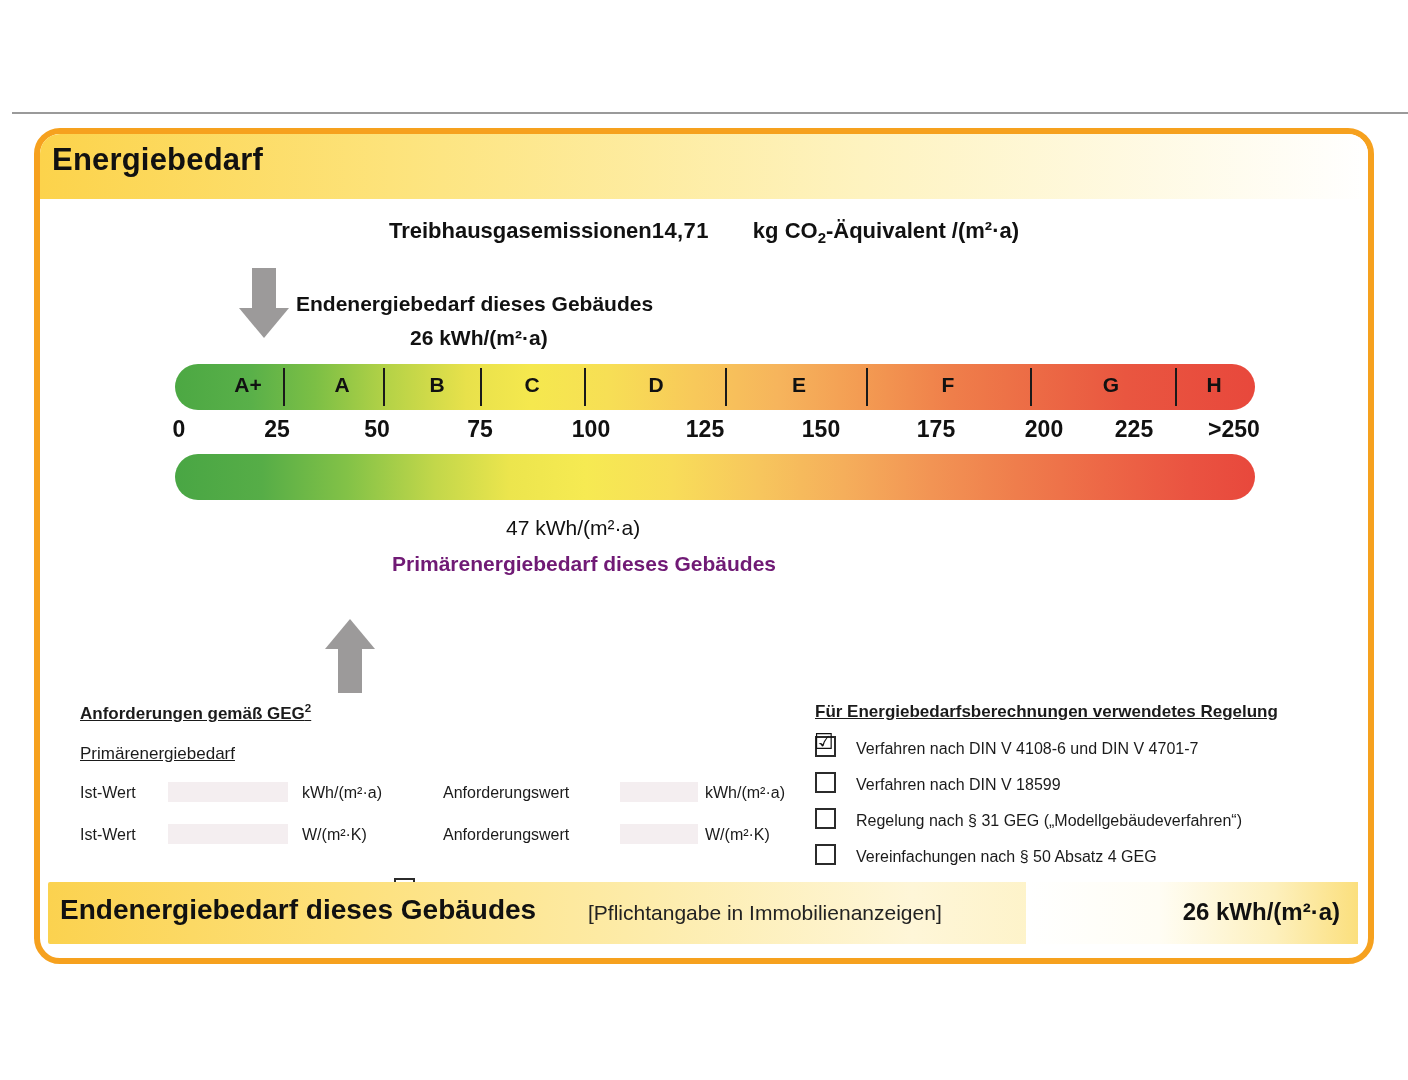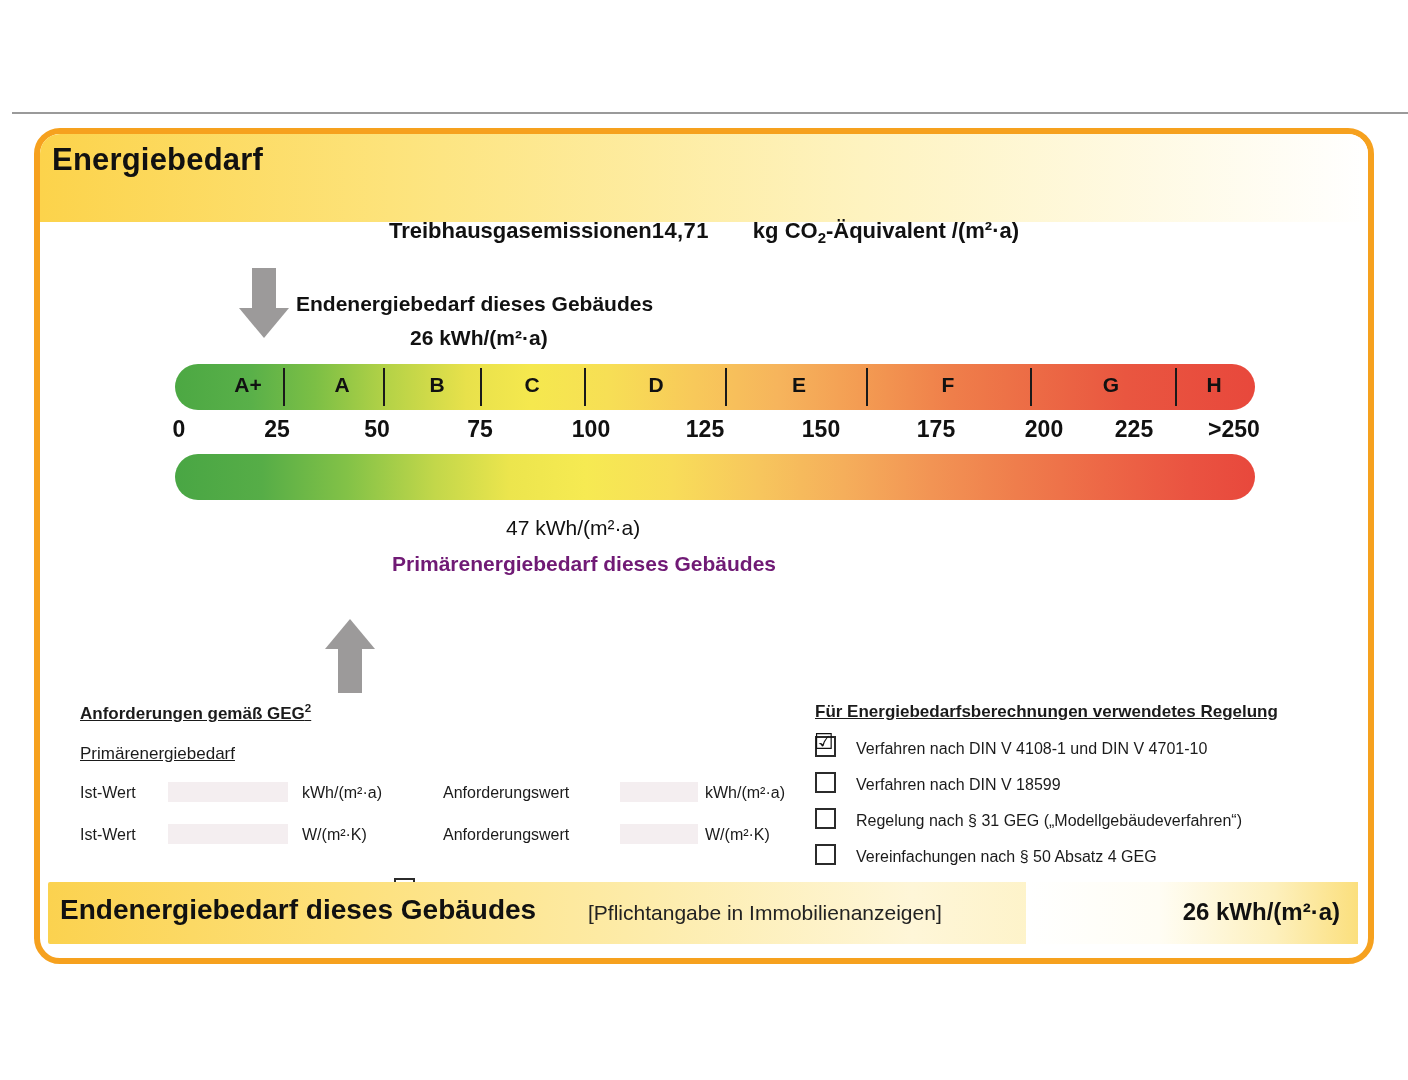--- a/index.html
+++ b/index.html
@@ -46,21 +46,21 @@
     box-sizing: border-box;
     overflow: hidden;
   }
 
   
   .header-band {
     position: absolute;
     left: 0;
     top: 0;
     width: 100%;
-    height: 88px;
+    height: 65px;
     background: linear-gradient(to right, #fcd34b 0%, #fde47e 28%, #fef3c0 62%, #ffffff 100%);
   }
   .header-title {
     position: absolute;
     left: 12px;
     top: 8px;
     font-size: 31px;
     font-weight: bold;
     letter-spacing: 0.2px;
     color: #111;
@@ -467,21 +467,21 @@
         <span class="u">Sommerlicher Wärmeschutz (bei Neubau)</span>
         <span class="chk"></span>
         <span>eingehalten</span>
       </div>
     </div>
 
     <div class="col-right">
       <div class="section-title">Für Energiebedarfsberechnungen verwendetes Regelung</div>
 
       <div class="method-item">
-        <span class="mchk checked"></span><span>Verfahren nach DIN V 4108-1 und DIN V 4701-10</span>
+        <span class="mchk checked"></span><span>Verfahren nach DIN V 4108-6 und DIN V 4701-7</span>
       </div>
       <div class="method-item">
         <span class="mchk"></span><span>Verfahren nach DIN V 18599</span>
       </div>
       <div class="method-item">
         <span class="mchk"></span><span>Regelung nach § 31 GEG („Modellgebäudeverfahren“)</span>
       </div>
       <div class="method-item">
         <span class="mchk"></span><span>Vereinfachungen nach § 50 Absatz 4 GEG</span>
       </div>

